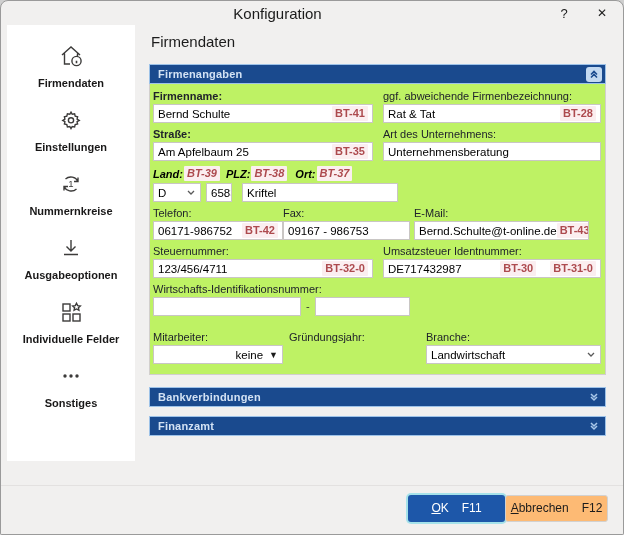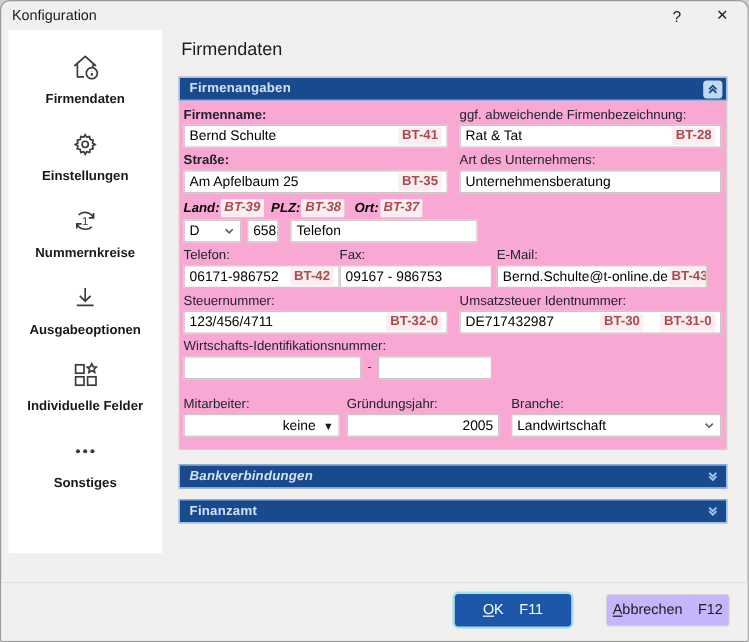--- a/index.html
+++ b/index.html
@@ -8,21 +8,21 @@
 
   .window{
     width:624px; height:535px; background:#f1f0ef;
     border:1px solid #9a9a9a; border-radius:8px 8px 2px 2px;
     overflow:hidden; display:flex; flex-direction:column;
     position:relative;
   }
 
   
   .titlebar{ height:24px; display:flex; align-items:center; padding-left:9px; flex:0 0 auto; }
-  .titlebar-title{ font-size:12px; color:#1b1b1b; flex:1; }
+  .titlebar-title{ font-size:15px; color:#1b1b1b; flex:1;text-align:center; }
   .tb-btn{ width:38px; height:24px; display:flex; align-items:center; justify-content:center;
            font-size:13px; color:#1b1b1b; cursor:default; }
   .tb-close{ font-size:12px; margin-right:2px; }
 
   
   .content{ flex:1 1 auto; display:flex; min-height:0; }
 
   .sidebar{ width:130px; margin-left:6px; background:#ffffff; display:flex;
             flex-direction:column; align-items:center; padding-top:17px; }
   .side-item{ display:flex; flex-direction:column; align-items:center; margin-bottom:17px; width:100%; cursor:default; }
@@ -40,21 +40,21 @@
   }
   .panel-header-title{ font-size:11px; font-weight:bold; color:#d3e2f4; flex:1; letter-spacing:.2px; }
   .chev-box{ width:16px; height:15px; border-radius:3px; background:#c3d9f1;
              display:flex; align-items:center; justify-content:center; }
   .chev-box svg{ stroke:#1a4a8e; fill:none; stroke-width:1.8; }
   .bar-collapsed{ margin-top:10px; }
   .bar-collapsed .chev-box{ background:transparent; }
   .bar-collapsed .chev-box svg{ stroke:#a9c8ea; }
 
   .panel-body{
-    background:#f9a8d4; border:1px solid #d2cfcd; border-top:none;
+    background:#bef264; border:1px solid #d2cfcd; border-top:none;
     padding:6px 4px 8px 3px;
   }
 
   
   .frow{ display:flex; gap:10px; margin-bottom:5px; }
   .fcol{ display:flex; flex-direction:column; }
   .flabel{ font-size:11px; color:#20232b; margin-bottom:2px; white-space:nowrap; }
   .flabel b{ font-weight:bold; }
   .fbox{
     height:19px; background:#ffffff; border:1px solid #c9c6c4;
@@ -71,27 +71,27 @@
   .sel-chev{ margin-left:auto; display:flex; align-items:center; }
   .sel-chev svg{ stroke:#5a5a5a; fill:none; stroke-width:1.3; }
   .tri{ color:#1b1b1b; font-size:9px; margin-left:6px; }
   .right-align{ justify-content:flex-end; }
   .dash-sep{ font-size:11px; color:#333; align-self:flex-end; margin:0 5px 4px 5px; }
   .label-row3{ display:flex; font-size:11px; margin-bottom:2px; align-items:center;font-style:italic; }
 
   
   .footer{ flex:0 0 49px; border-top:1px solid #e3e1e0; background:#f1f0ef;
            display:flex; justify-content:flex-end; align-items:center;
-           gap:29px; padding:0 15px 4px 0;margin-top:24px; }
+           gap:0; padding:0 15px 4px 0;margin-top:24px; }
   .btn{ height:27px; border:none; border-radius:3px; font-size:12px;
         display:flex; align-items:center; justify-content:center; cursor:default;
         font-family:"Liberation Sans","DejaVu Sans",sans-serif; }
   .btn .key{ margin-left:13px; }
   .btn-ok{ width:97px; background:#1d57a9; color:#ffffff; box-shadow:0 0 0 2px #a5e2ea; }
-  .btn-cancel{ width:103px; background:#c4b5fd; color:#1c1c1c; border:1px solid #d2d1d0; }
+  .btn-cancel{ width:103px; background:#fdba74; color:#1c1c1c; border:1px solid #d2d1d0; }
   .uline{ text-decoration:underline; }
 </style>
 </head>
 <body>
 
 <div class="window">
 
   <div class="titlebar">
     <div class="titlebar-title">Konfiguration</div>
     <div class="tb-btn">
@@ -238,21 +238,21 @@
                       <path d="M2 3 L5 6 L8 3"></path>
                     </svg>
                 </span>
               </div>
               <span style="width:5px"></span>
               <div class="fbox w47">
                 <span>65830</span>
               </div>
               <span style="width:10px"></span>
               <div class="fbox w156">
-                <span>Telefon</span>
+                <span>Kriftel</span>
               </div>
             </div>
           </div>
 
           <div class="frow" style="gap:0;">
             <div class="fcol w130">
               <span class="flabel">Telefon:</span>
               <div class="fbox">
                 <span>06171-986752</span>
                 <span class="bt bt-right">BT-42</span>
@@ -307,41 +307,38 @@
           <div class="frow" style="gap:6px; margin-bottom:2px;">
             <div class="fcol w130">
               <span class="flabel">Mitarbeiter:</span>
               <div class="fbox right-align">
                 <span>keine</span>
                 <span class="tri">▼</span>
               </div>
             </div>
             <div class="fcol w127">
               <span class="flabel">Gründungsjahr:</span>
-              <div class="fbox right-align">
-                <span>2005</span>
-              </div>
             </div>
             <div class="fcol w175" style="margin-left:4px;">
               <span class="flabel">Branche:</span>
               <div class="fbox">
                 <span>Landwirtschaft</span>
                 <span class="sel-chev">
                   <svg width="10" height="9" viewBox="0 0 10 9">
                       <path d="M2 3 L5 6 L8 3"></path>
                     </svg>
                 </span>
               </div>
             </div>
           </div>
 
         </div>
       </div>
 
-      <div class="panel-header bar-collapsed" style="margin-top:12px;font-style:italic;">
+      <div class="panel-header bar-collapsed" style="margin-top:12px;">
         <span class="panel-header-title">Bankverbindungen</span>
         <span class="chev-box">
           <svg width="12" height="12" viewBox="0 0 14 14">
               <path d="M3.5 3.5 L7 7 L10.5 3.5 M3.5 7 L7 10.5 L10.5 7"></path>
             </svg>
         </span>
       </div>
 
       <div class="panel-header bar-collapsed" style="margin-top:9px;">
         <span class="panel-header-title">Finanzamt</span>

